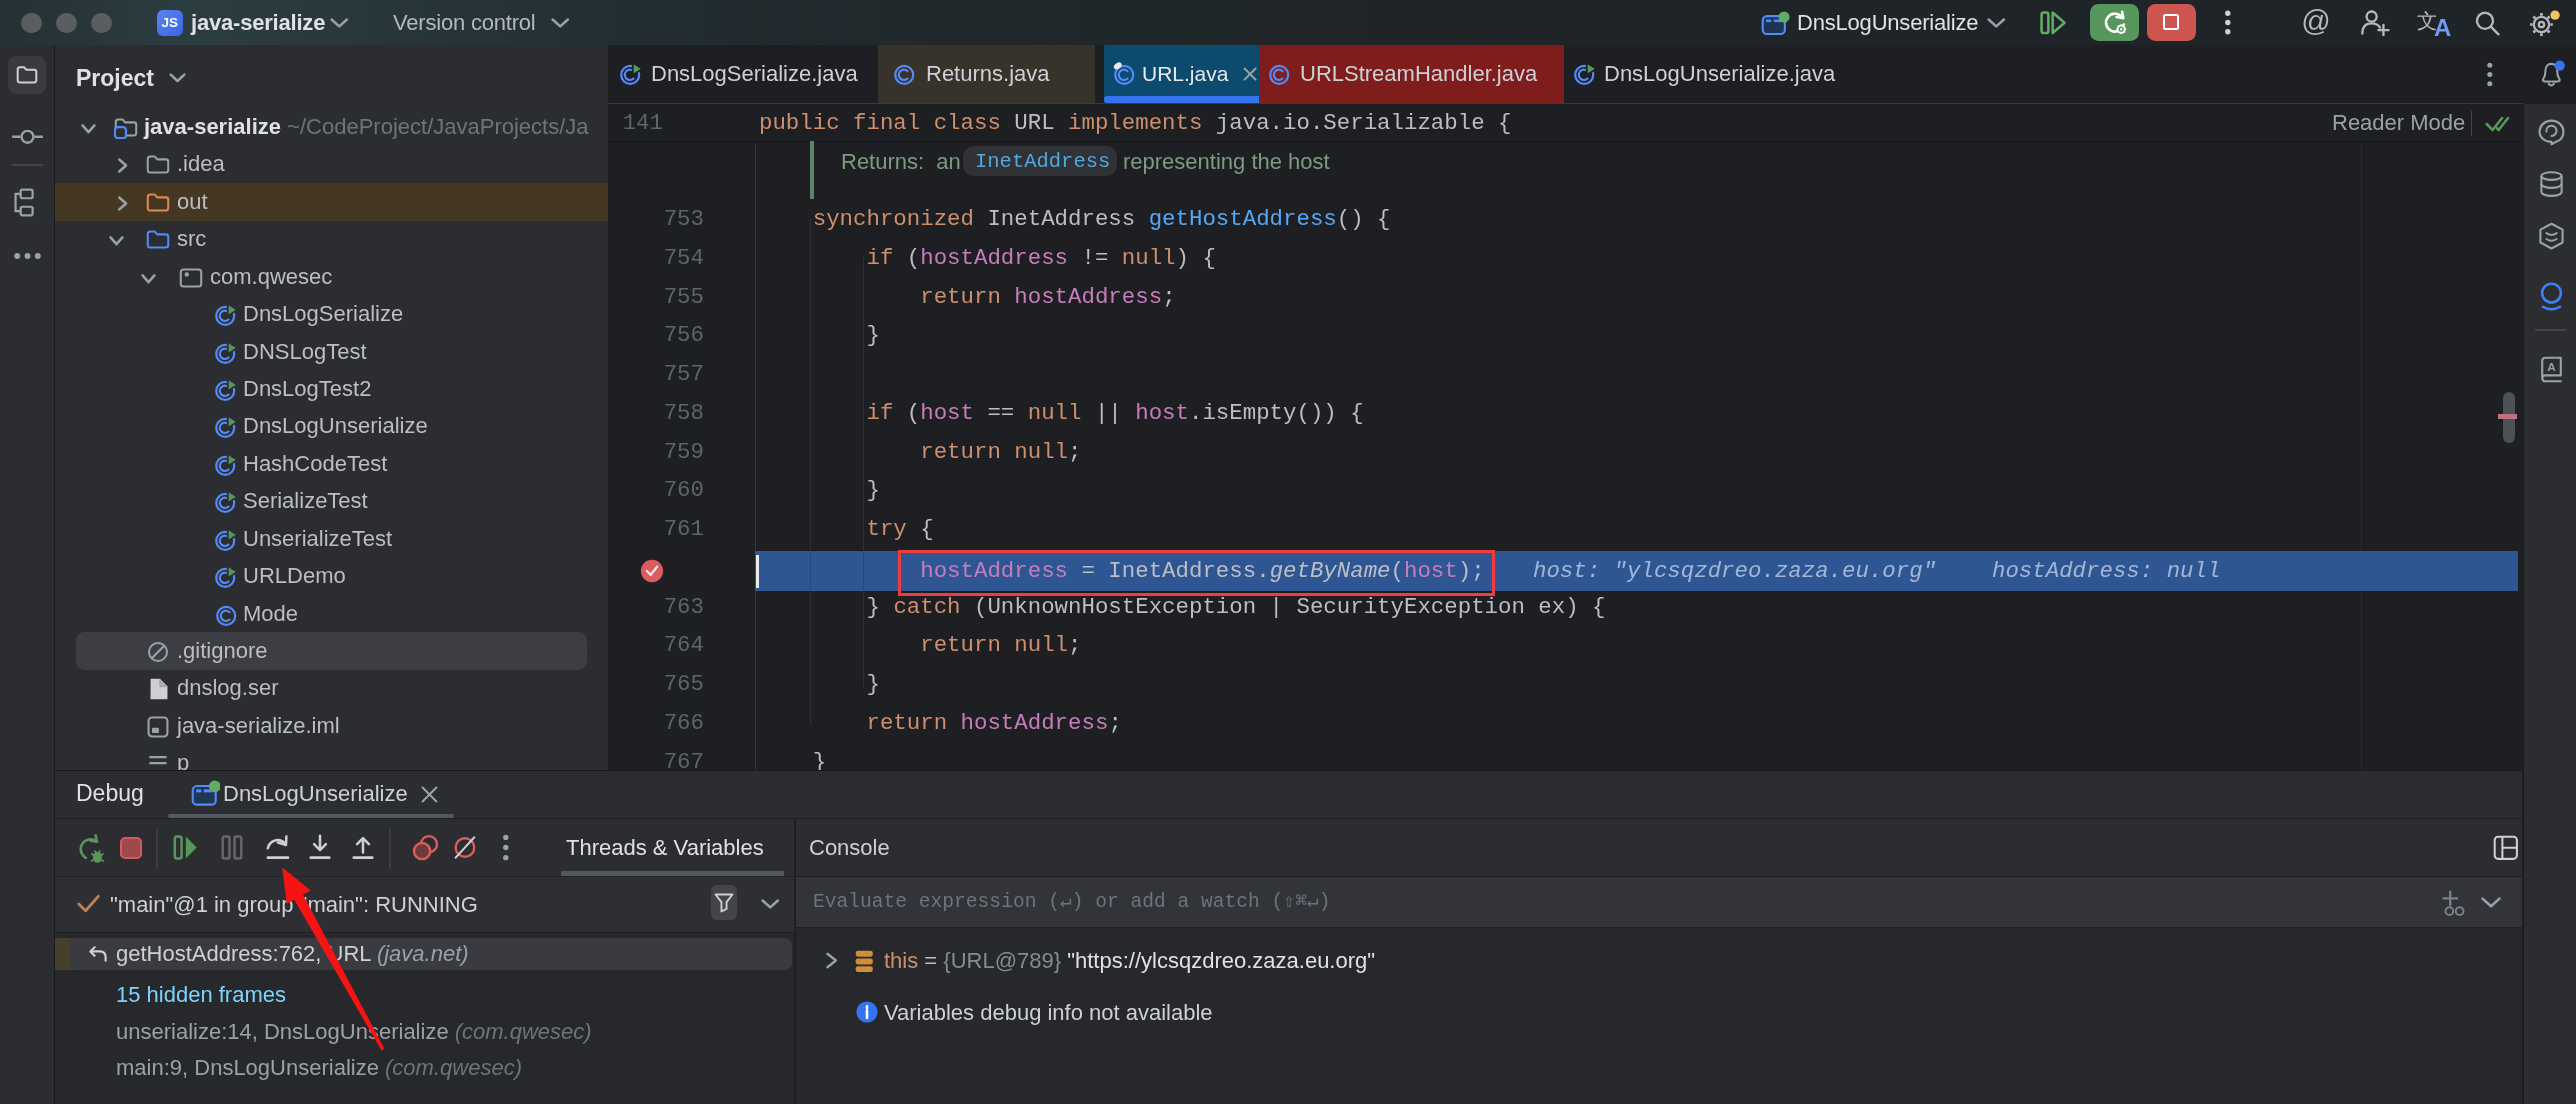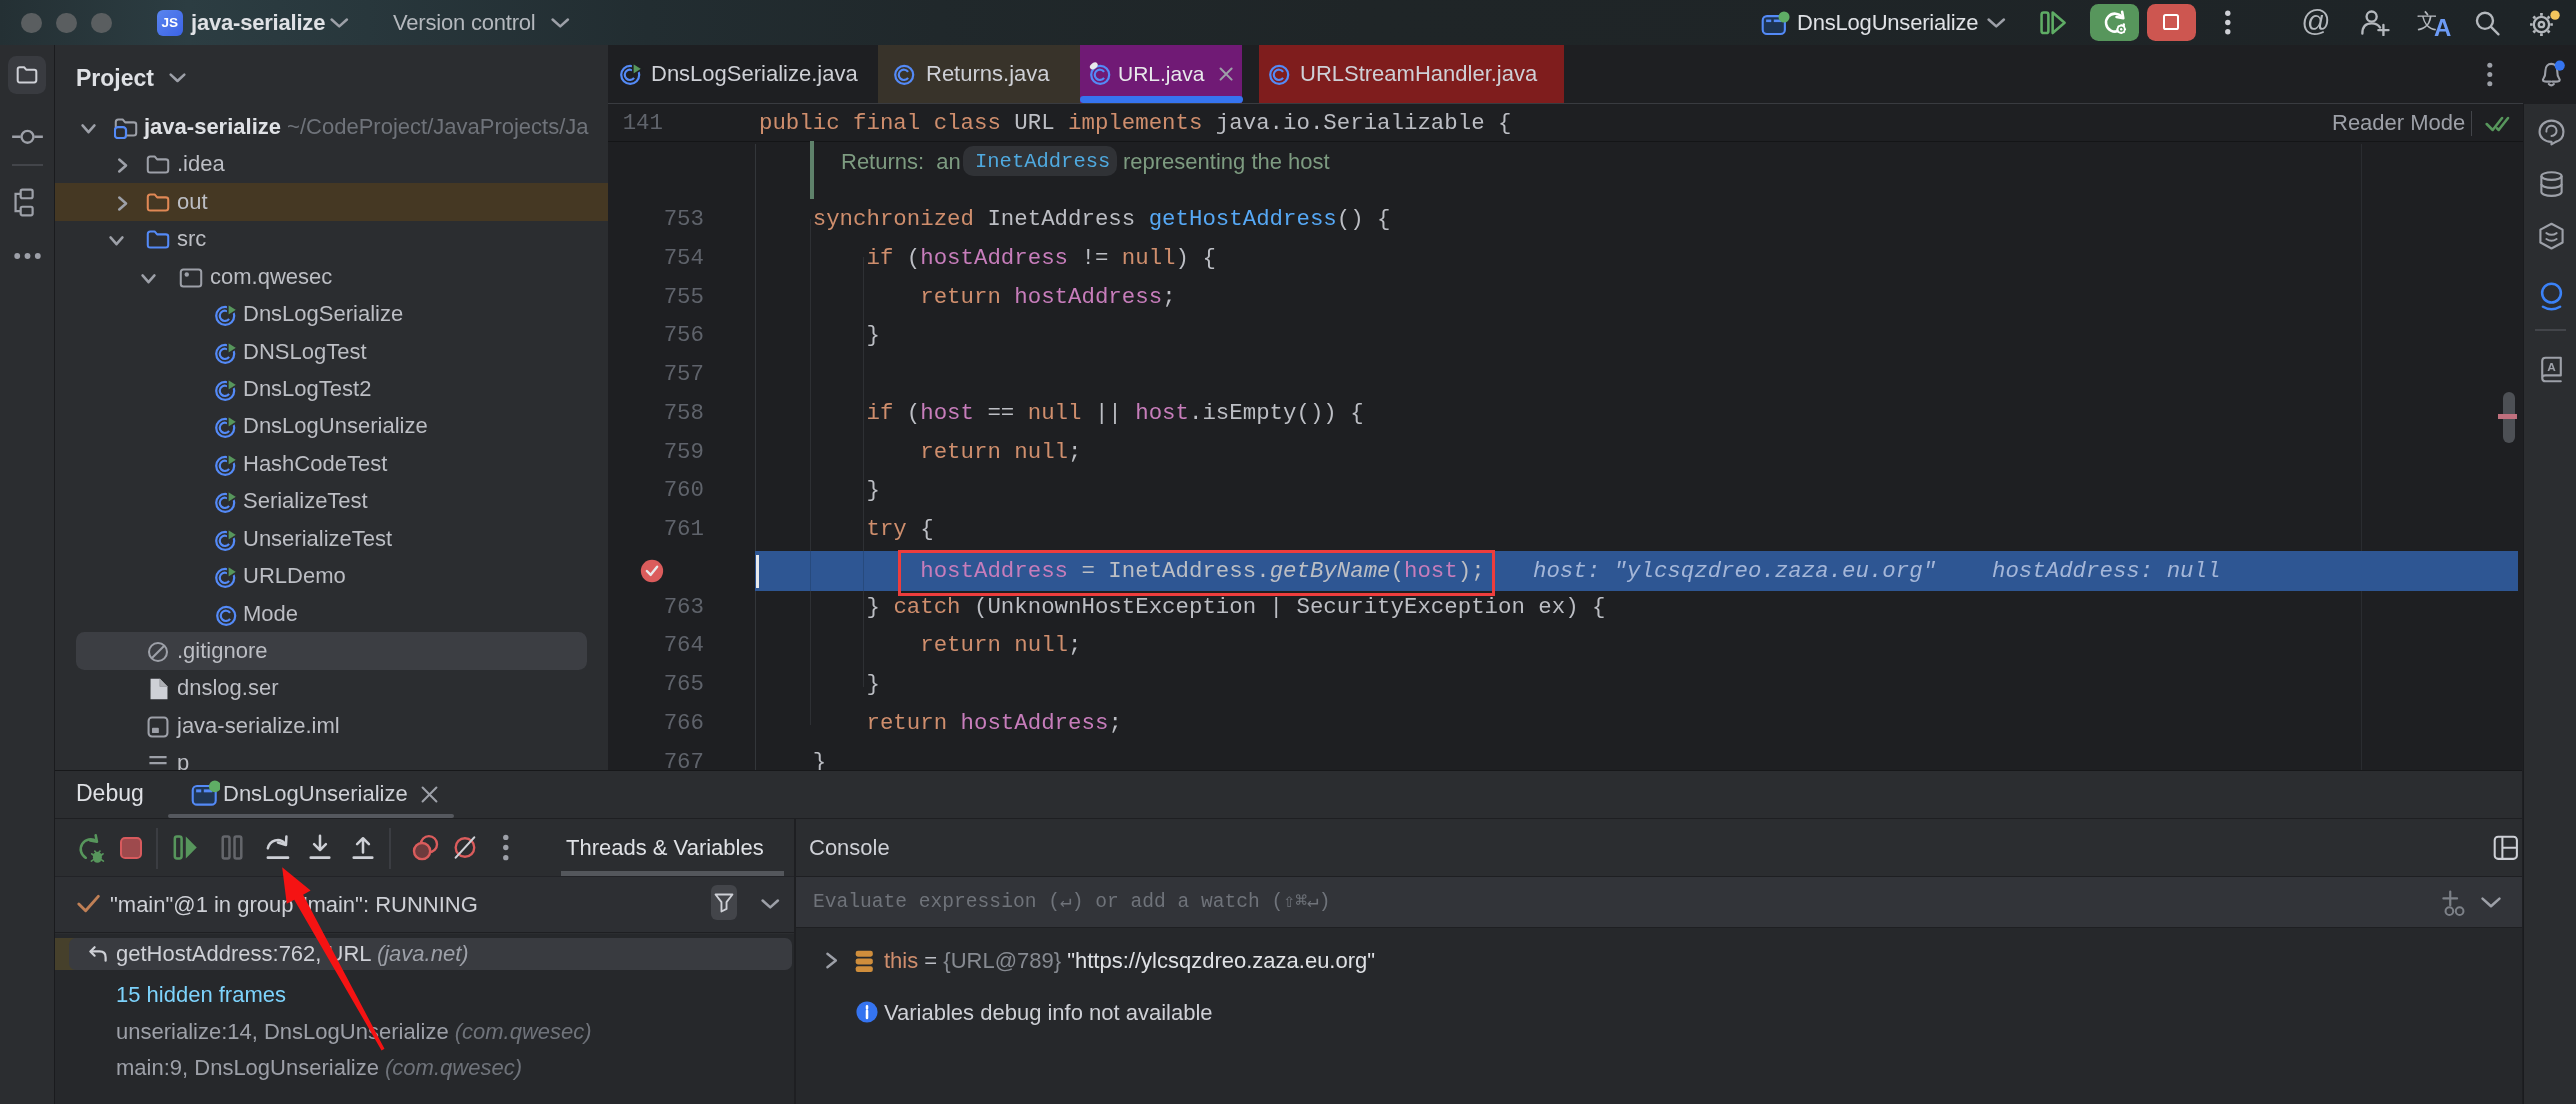--- a/index.html
+++ b/index.html
@@ -310,36 +310,43 @@
             <use href="#runtri" fill="#57965c" stroke="#1e1f22"></use>
           </svg>
         <div class="tnm" style="left:43px;">DnsLogSerialize.java</div>
       </div>
       <div class="tab" style="left:270px; width:218px; background:#38332a; border-right:1.7px solid #1e1f22;">
         <svg class="abs" style="left:15.3px; top:17px;" width="25" height="24" viewBox="0 0 29 28">
             <use href="#clsc" stroke="#548af7"></use>
           </svg>
         <div class="tnm" style="left:48px;">Returns.java</div>
       </div>
-      <div class="tab" style="left:472px; width:163px; background:#701a75; border-right:1.7px solid #1e1f22;">
+      <div class="tab" style="left:496px; width:163px; background:#0c4a6e; border-right:1.7px solid #1e1f22;">
         <svg class="abs" style="left:8.5px; top:17px;" width="25" height="24" viewBox="0 0 29 28">
             <use href="#clsc" stroke="#548af7"></use>
             <ellipse cx="5.5" cy="4.5" rx="5" ry="3.4" transform="rotate(-35 5.5 4.5)" fill="#e8e9eb"></ellipse>
           </svg>
         <div class="tnm" style="left:38px; color:#e8e9eb; font-size:21px;">URL.java</div>
         <svg class="abs" style="left:138px; top:21px;" width="17" height="17" viewBox="0 0 20 20">
             <path d="M3 3 L16 16 M16 3 L3 16" stroke="#9da0a8" stroke-width="2.4" stroke-linecap="round"></path>
           </svg>
         <div class="abs" style="left:0; top:51px; width:163px; height:6.8px; background:#3574f0; border-radius:3.4px;"></div>
       </div>
       <div class="tab" style="left:651px; width:305px; background:#7f1d1d;">
         <svg class="abs" style="left:9.4px; top:17px;" width="25" height="24" viewBox="0 0 29 28">
             <use href="#clsc" stroke="#548af7"></use>
           </svg>
         <div class="tnm" style="left:41px;">URLStreamHandler.java</div>
+      </div>
+      <div class="tab" style="left:956px; width:277px;">
+        <svg class="abs" style="left:8.5px; top:17px;" width="25" height="24" viewBox="0 0 29 28">
+            <use href="#clsc" stroke="#548af7"></use>
+            <use href="#runtri" fill="#57965c" stroke="#1e1f22"></use>
+          </svg>
+        <div class="tnm" style="left:40px;">DnsLogUnserialize.java</div>
       </div>
       <svg class="abs" style="left:1875px; top:16px;" width="13.6" height="27" viewBox="0 0 16 32">
           <circle cx="8" cy="5" r="3" fill="#9da0a8"></circle>
           <circle cx="8" cy="16" r="3" fill="#9da0a8"></circle>
           <circle cx="8" cy="27" r="3" fill="#9da0a8"></circle>
         </svg>
     </div>
     <div class="abs" id="sticky">
       <div class="ln" style="left:0; top:0; line-height:38px;">141</div>
       <div class="cl" style="left:151px; top:0; line-height:38px;"><span class="k">public final class </span>URL <span class="k">implements </span>java.io.Serializable {</div>

